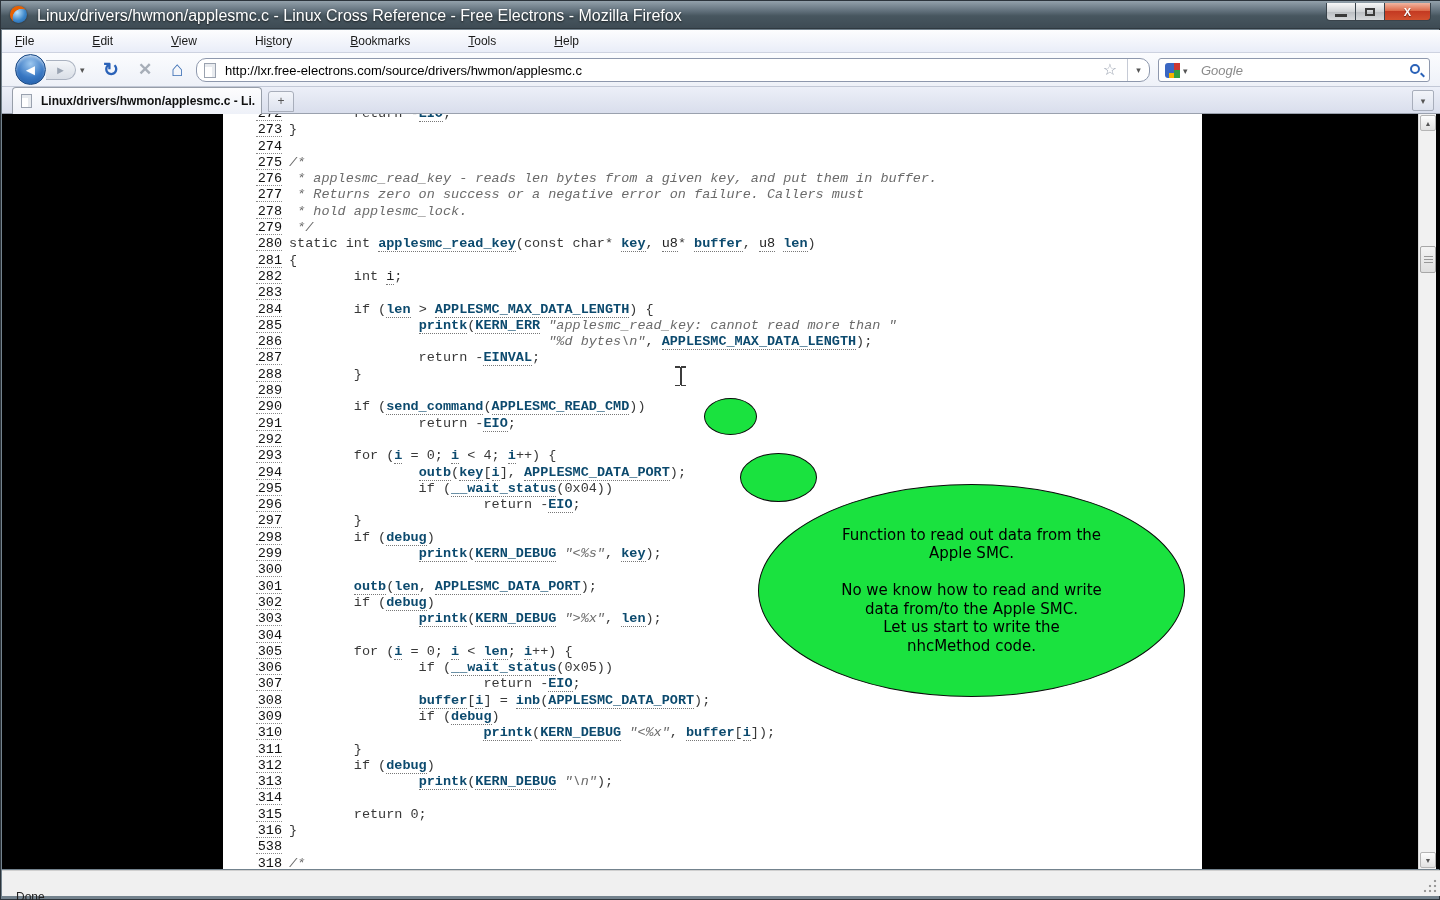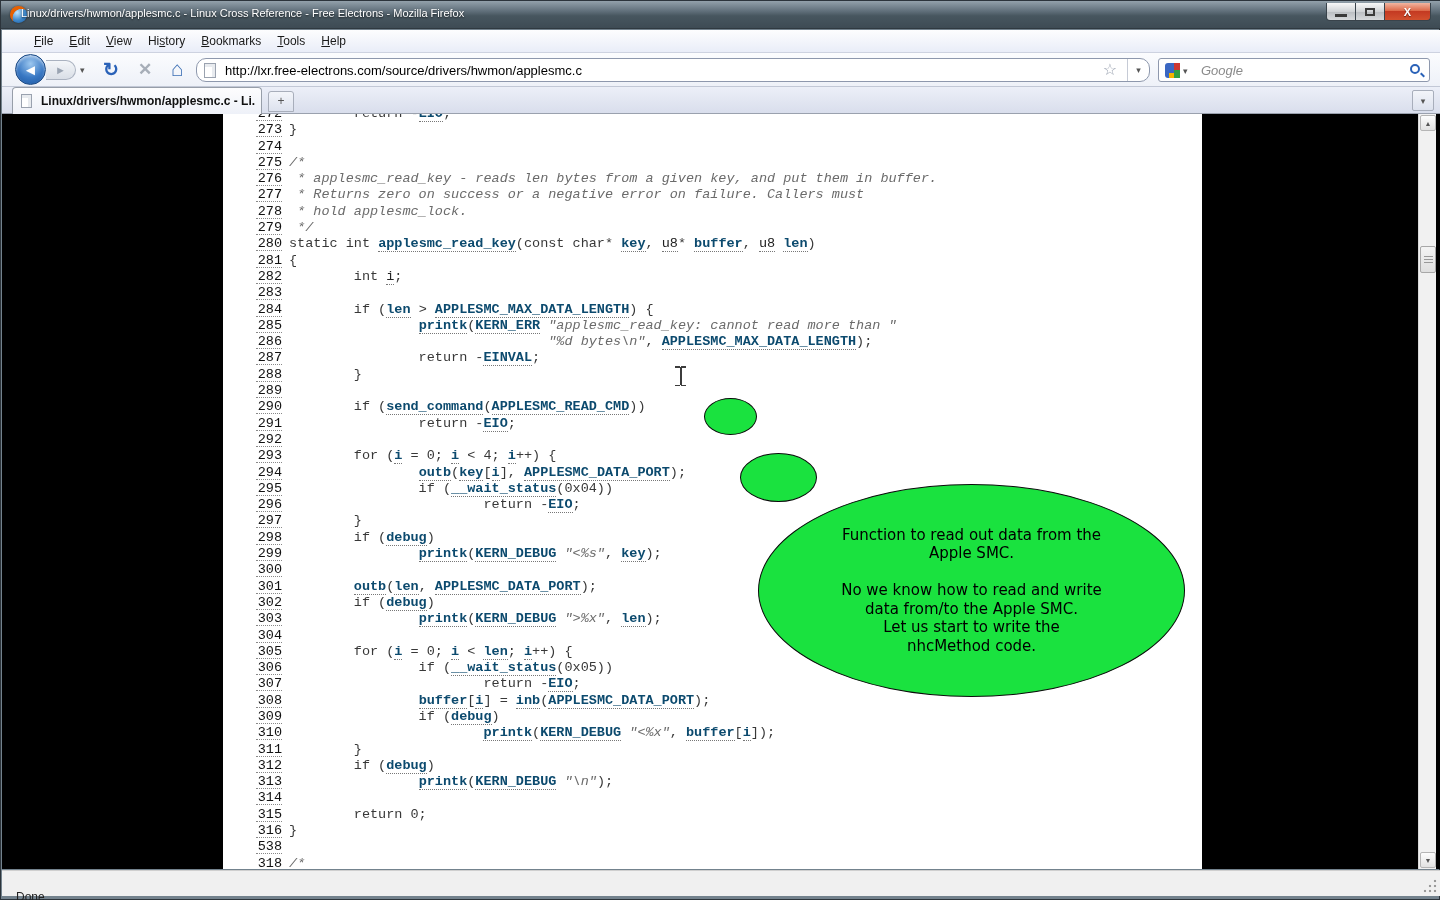--- a/index.html
+++ b/index.html
@@ -9,38 +9,38 @@
 
   
   .titlebar { position:absolute; left:0; top:0; width:1440px; height:28px;
     background:linear-gradient(#93a1ab, #5d6c77 40%, #47565f 55%, #3e4b54);
     border-bottom:1px solid #2f3940; }
   .fx-icon { position:absolute; left:9px; top:5px; width:17px; height:17px; border-radius:50%;
     background:
       radial-gradient(circle at 68% 70%, rgba(0,0,0,0) 0 52%, #e66000 56% 88%, rgba(0,0,0,0) 90%),
       radial-gradient(circle at 42% 38%, #bfe6ff, #3d87c9 55%, #1c5a9e);
     box-shadow:0 0 2px rgba(0,0,0,.6); }
-  .title-text { position:absolute; left:20px; top:6px; color:#fff; font-size:11px;
+  .title-text { position:absolute; left:36px; top:6px; color:#fff; font-size:16px;
     text-shadow:0 1px 2px rgba(0,0,0,.7); white-space:nowrap;text-align:right; }
   .winbtns { position:absolute; right:10px; top:2px; display:flex; }
   .winbtn { height:18px; border:1px solid #39434b; border-top:none; display:flex;
     align-items:center; justify-content:center; font-size:10px; font-weight:bold; color:#333;
     background:linear-gradient(#f8f8f8,#d0d3d6 50%,#b9bdc1 51%,#d7dadc); }
   .winbtn.min { width:30px; border-radius:0 0 0 4px; }
   .winbtn.max { width:29px; border-left:none; }
   .winbtn.close { width:46px; border-left:none; border-radius:0 0 4px 0; color:#fff;
     background:linear-gradient(#f2b5a0,#dd6a4a 45%,#c43a22 50%,#d2502e);
     text-shadow:0 1px 1px rgba(0,0,0,.5); font-size:11px; }
   .min-glyph { display:block; width:12px; height:3px; background:#3a3a3a; margin-top:7px; }
   .max-glyph { display:block; width:10px; height:8px; border:2px solid #3a3a3a; }
 
   
   .menubar { position:absolute; left:1px; top:29px; width:1438px; height:23px;
     background:linear-gradient(#fdfdfe,#e9edf8); border-bottom:1px solid #cdd2e0;
-    display:flex; align-items:center; padding-left:24px; }
+    display:flex; align-items:center; padding-left:5px;gap:42px; }
   .menu-item { font-size:12px; color:#1a1a1a; padding:3px 8px; cursor:default; }
   .menu-item u { text-decoration:underline; }
 
   
   .navbar { position:absolute; left:1px; top:52px; width:1438px; height:34px;
     background:linear-gradient(#fbfcfe,#eef1f8); border-bottom:1px solid #c2c8d6; }
   .back-btn { position:absolute; left:13px; top:1px; width:31px; height:31px; border-radius:50%;
     background:radial-gradient(circle at 50% 30%, #9cc7ef, #3a79c4 55%, #1b55a0);
     border:1px solid #1c4a84; box-shadow:inset 0 2px 3px rgba(255,255,255,.6);
     color:#fff; font-size:15px; font-weight:bold; text-align:center; line-height:29px; }

